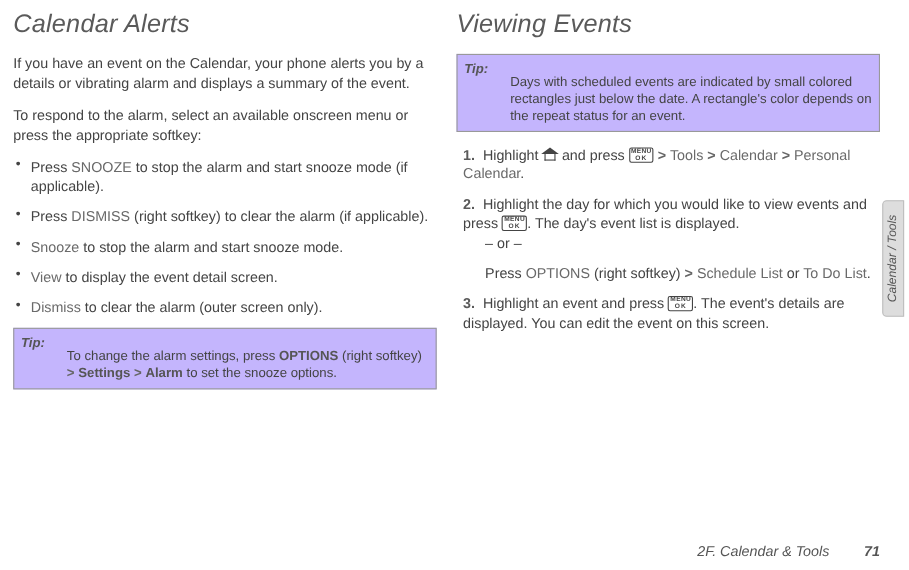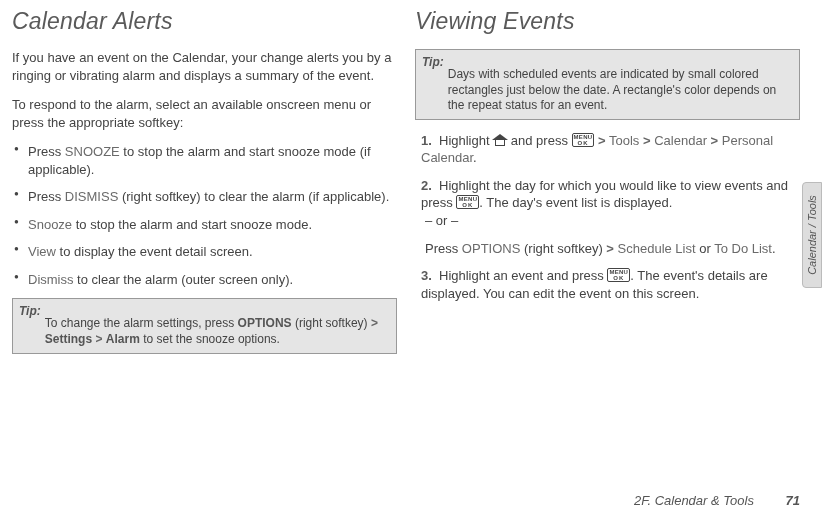--- a/index.html
+++ b/index.html
@@ -8,45 +8,45 @@
     .col { flex: 1; }
     h2 { font-style: italic; font-weight: normal; color: #5a5a5a; font-size: 23px; margin-bottom: 14px; letter-spacing: 0.2px; }
     p { margin-bottom: 12px; line-height: 1.35; }
     ul { list-style: none; margin-left: 2px; }
     ul li { margin-bottom: 10px; padding-left: 14px; position: relative; line-height: 1.35; }
     ul li::before { content: "●"; position: absolute; left: 0; top: 1px; font-size: 8px; color: #444; }
     ol { list-style: none; margin-left: 6px; }
     ol li { margin-bottom: 10px; line-height: 1.35; padding-left: 0; }
     ol li .num { font-weight: bold; color: #5a5a5a; display: inline-block; width: 18px; }
     .step-body { display: inline; }
-    .sub { margin-left: 4px; margin-bottom: 10px; line-height: 1.35; }
+    .sub { margin-left: 20px; margin-bottom: 10px; line-height: 1.35; }
     .b { font-weight: normal; color: #6a6a6a; }
     .b2 { font-weight: bold; color: #555; }
     .gt { font-weight: bold; color: #666; }
-    .tipbox { border: 1px solid #999; background: #e5e5e5; padding: 5px 6px; font-size: 12px; line-height: 1.3; margin-bottom: 12px; display: flex; gap: 4px; }
+    .tipbox { border: 1px solid #999; background: #c4b5fd; padding: 5px 6px; font-size: 12px; line-height: 1.3; margin-bottom: 12px; display: flex; gap: 20px; }
     .tipbox .label { font-style: italic; font-weight: bold; color: #555; flex-shrink: 0; }
     .tipbox .text { flex: 1; margin-top: 12px; }
     .icon-home { display: inline-block; width: 14px; height: 12px; position: relative; vertical-align: -1px; }
     .icon-home::before { content: ""; position: absolute; left: 2px; top: 5px; width: 8px; height: 6px; border: 1.5px solid #444; border-top: none; }
     .icon-home::after { content: ""; position: absolute; left: -1px; top: 0; width: 0; height: 0; border-left: 8px solid transparent; border-right: 8px solid transparent; border-bottom: 6px solid #444; }
     .icon-ok { display: inline-block; border: 1.2px solid #444; border-radius: 2px; padding: 0 1px; font-size: 6px; line-height: 1; vertical-align: 0px; font-family: Arial; font-weight: bold; text-align: center; min-width: 14px; }
     .icon-ok .l1 { display: block; letter-spacing: 0.3px; }
     .icon-ok .l2 { display: block; letter-spacing: 1px; }
     .side-tab { position: absolute; right: 4px; top: 182px; width: 20px; height: 106px; background: #ddd; border-radius: 4px 0 0 4px; border: 1px solid #bbb; display: flex; align-items: center; justify-content: center; }
     .side-tab span { transform: rotate(-90deg); white-space: nowrap; font-style: italic; font-size: 11px; color: #555; }
     .footer { position: absolute; bottom: 10px; right: 26px; font-style: italic; font-size: 13px; color: #555; }
     .footer .pn { margin-left: 28px; font-weight: bold; }
   </style>
 </head>
 <body>
 
 <div class="page">
   <div class="col">
     <h2>Calendar Alerts</h2>
-    <p>If you have an event on the Calendar, your change alerts you by a ringing or vibrating alarm and displays a summary of the event.</p>
+    <p>If you have an event on the Calendar, your phone alerts you by a details or vibrating alarm and displays a summary of the event.</p>
     <p>To respond to the alarm, select an available onscreen menu or press the appropriate softkey:</p>
     <ul>
       <li><span>Press </span><span class="b">SNOOZE</span><span> to stop the alarm and start snooze mode (if applicable).</span></li>
       <li><span>Press </span><span class="b">DISMISS</span><span> (right softkey) to clear the alarm (if applicable).</span></li>
       <li><span></span><span class="b">Snooze</span><span> to stop the alarm and start snooze mode.</span></li>
       <li><span></span><span class="b">View</span><span> to display the event detail screen.</span></li>
       <li><span></span><span class="b">Dismiss</span><span> to clear the alarm (outer screen only).</span></li>
     </ul>
     <div class="tipbox">
       <span class="label">Tip:</span>

